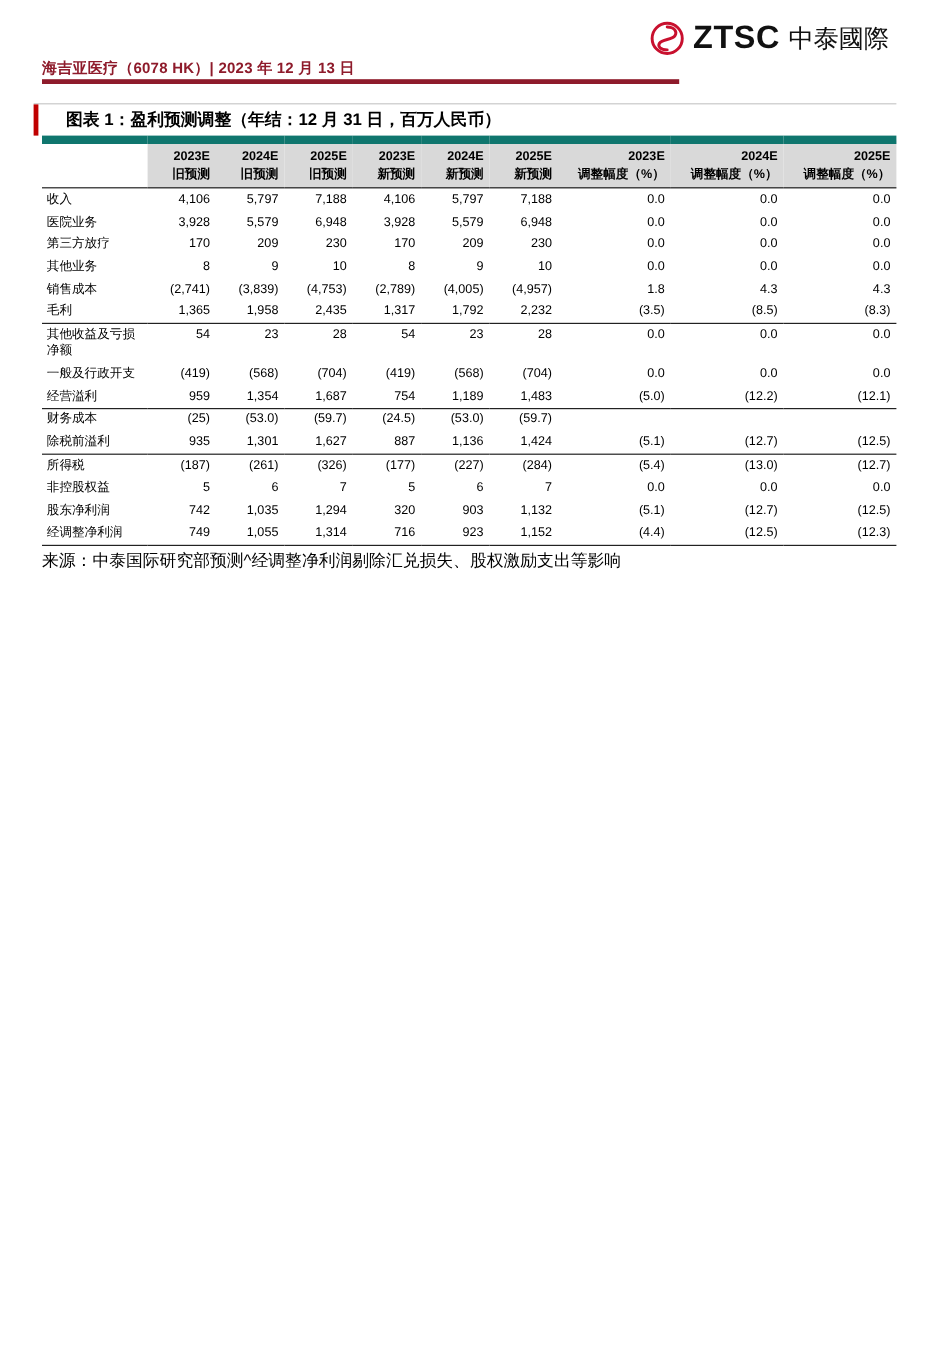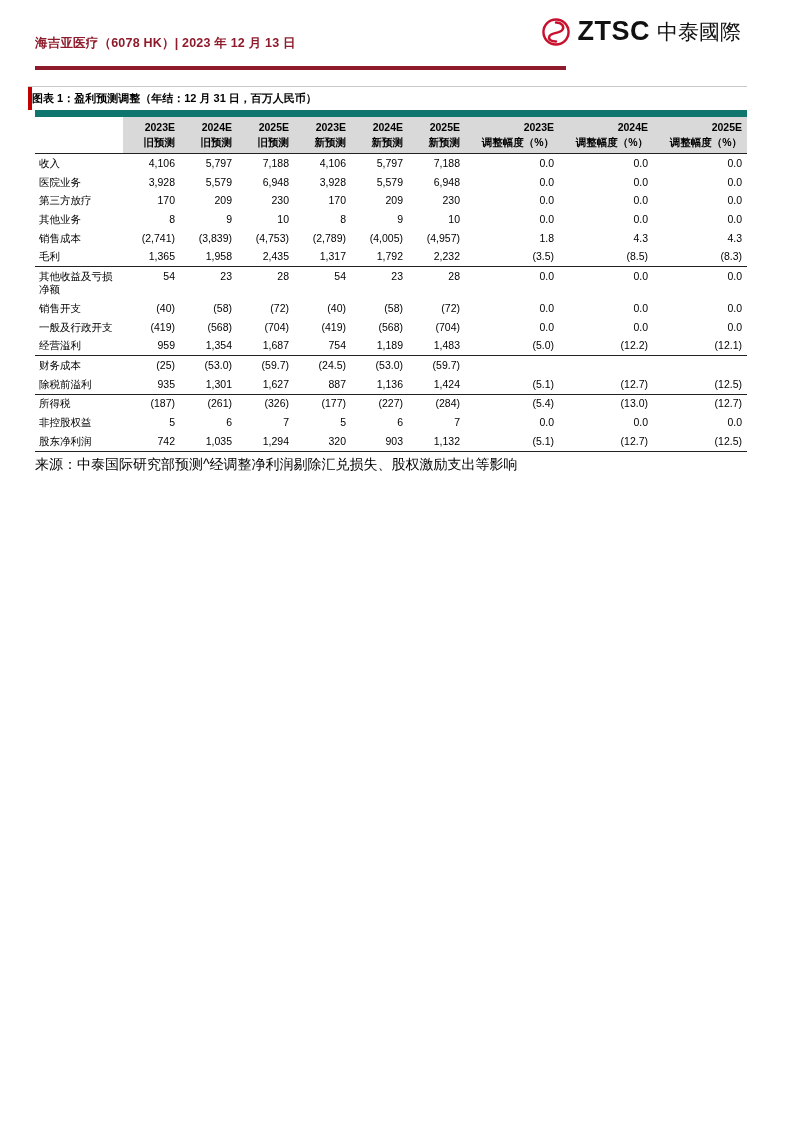--- a/index.html
+++ b/index.html
@@ -30,21 +30,21 @@
     color: #111;
   }
   .brand-cn {
     font-size: 21px;
     font-weight: normal;
     color: #111;
   }
   .doc-title {
     position: absolute;
     left: 35px;
-    top: 35px;
+    top: 49px;
     font-size: 12.5px;
     font-weight: bold;
     color: #8e1b2b;
     letter-spacing: 0.2px;
   }
   .title-rule {
     position: absolute;
     left: 35px;
     top: 66px;
     width: 531px;
@@ -55,22 +55,22 @@
   
   .figure {
     position: absolute;
     left: 28px;
     top: 86px;
     width: 719px;
     border-top: 1px solid #c9c9c9;
   }
   .figure-caption {
     border-left: 4px solid #c00000;
-    padding: 4px 0 4px 0;
-    font-size: 11px;
+    padding: 4px 0 4px 23px;
+    font-size: 14px;
     font-weight: bold;
     color: #000;
   }
   .ftable {
     border-collapse: collapse;
     table-layout: fixed;
     width: 712px;
     margin-left: 7px;
     font-size: 10.5px;
     color: #000;
@@ -295,32 +295,20 @@
             <td class="num">23</td>
             <td class="num">28</td>
             <td class="num">54</td>
             <td class="num">23</td>
             <td class="num">28</td>
             <td class="num">0.0</td>
             <td class="num">0.0</td>
             <td class="num">0.0</td>
           </tr>
           <tr>
-            <td class="lblcell">销售开支</td>
-            <td class="num">(40)</td>
-            <td class="num">(58)</td>
-            <td class="num">(72)</td>
-            <td class="num">(40)</td>
-            <td class="num">(58)</td>
-            <td class="num">(72)</td>
-            <td class="num">0.0</td>
-            <td class="num">0.0</td>
-            <td class="num">0.0</td>
-          </tr>
-          <tr>
             <td class="lblcell">一般及行政开支</td>
             <td class="num">(419)</td>
             <td class="num">(568)</td>
             <td class="num">(704)</td>
             <td class="num">(419)</td>
             <td class="num">(568)</td>
             <td class="num">(704)</td>
             <td class="num">0.0</td>
             <td class="num">0.0</td>
             <td class="num">0.0</td>
@@ -390,20 +378,32 @@
             <td class="num">742</td>
             <td class="num">1,035</td>
             <td class="num">1,294</td>
             <td class="num">320</td>
             <td class="num">903</td>
             <td class="num">1,132</td>
             <td class="num">(5.1)</td>
             <td class="num">(12.7)</td>
             <td class="num">(12.5)</td>
           </tr>
+          <tr>
+            <td class="lblcell">经调整净利润</td>
+            <td class="num">749</td>
+            <td class="num">1,055</td>
+            <td class="num">1,314</td>
+            <td class="num">716</td>
+            <td class="num">923</td>
+            <td class="num">1,152</td>
+            <td class="num">(4.4)</td>
+            <td class="num">(12.5)</td>
+            <td class="num">(12.3)</td>
+          </tr>
         </tbody>
     </table>
 
     <div class="figure-source">来源：中泰国际研究部预测^经调整净利润剔除汇兑损失、股权激励支出等影响</div>
   </div>
 
   <div class="footer-rule"></div>
   <div class="footer-left">请阅读最后一页的重要声明</div>
   <div class="footer-right">页码: 2 / 6</div>
 

